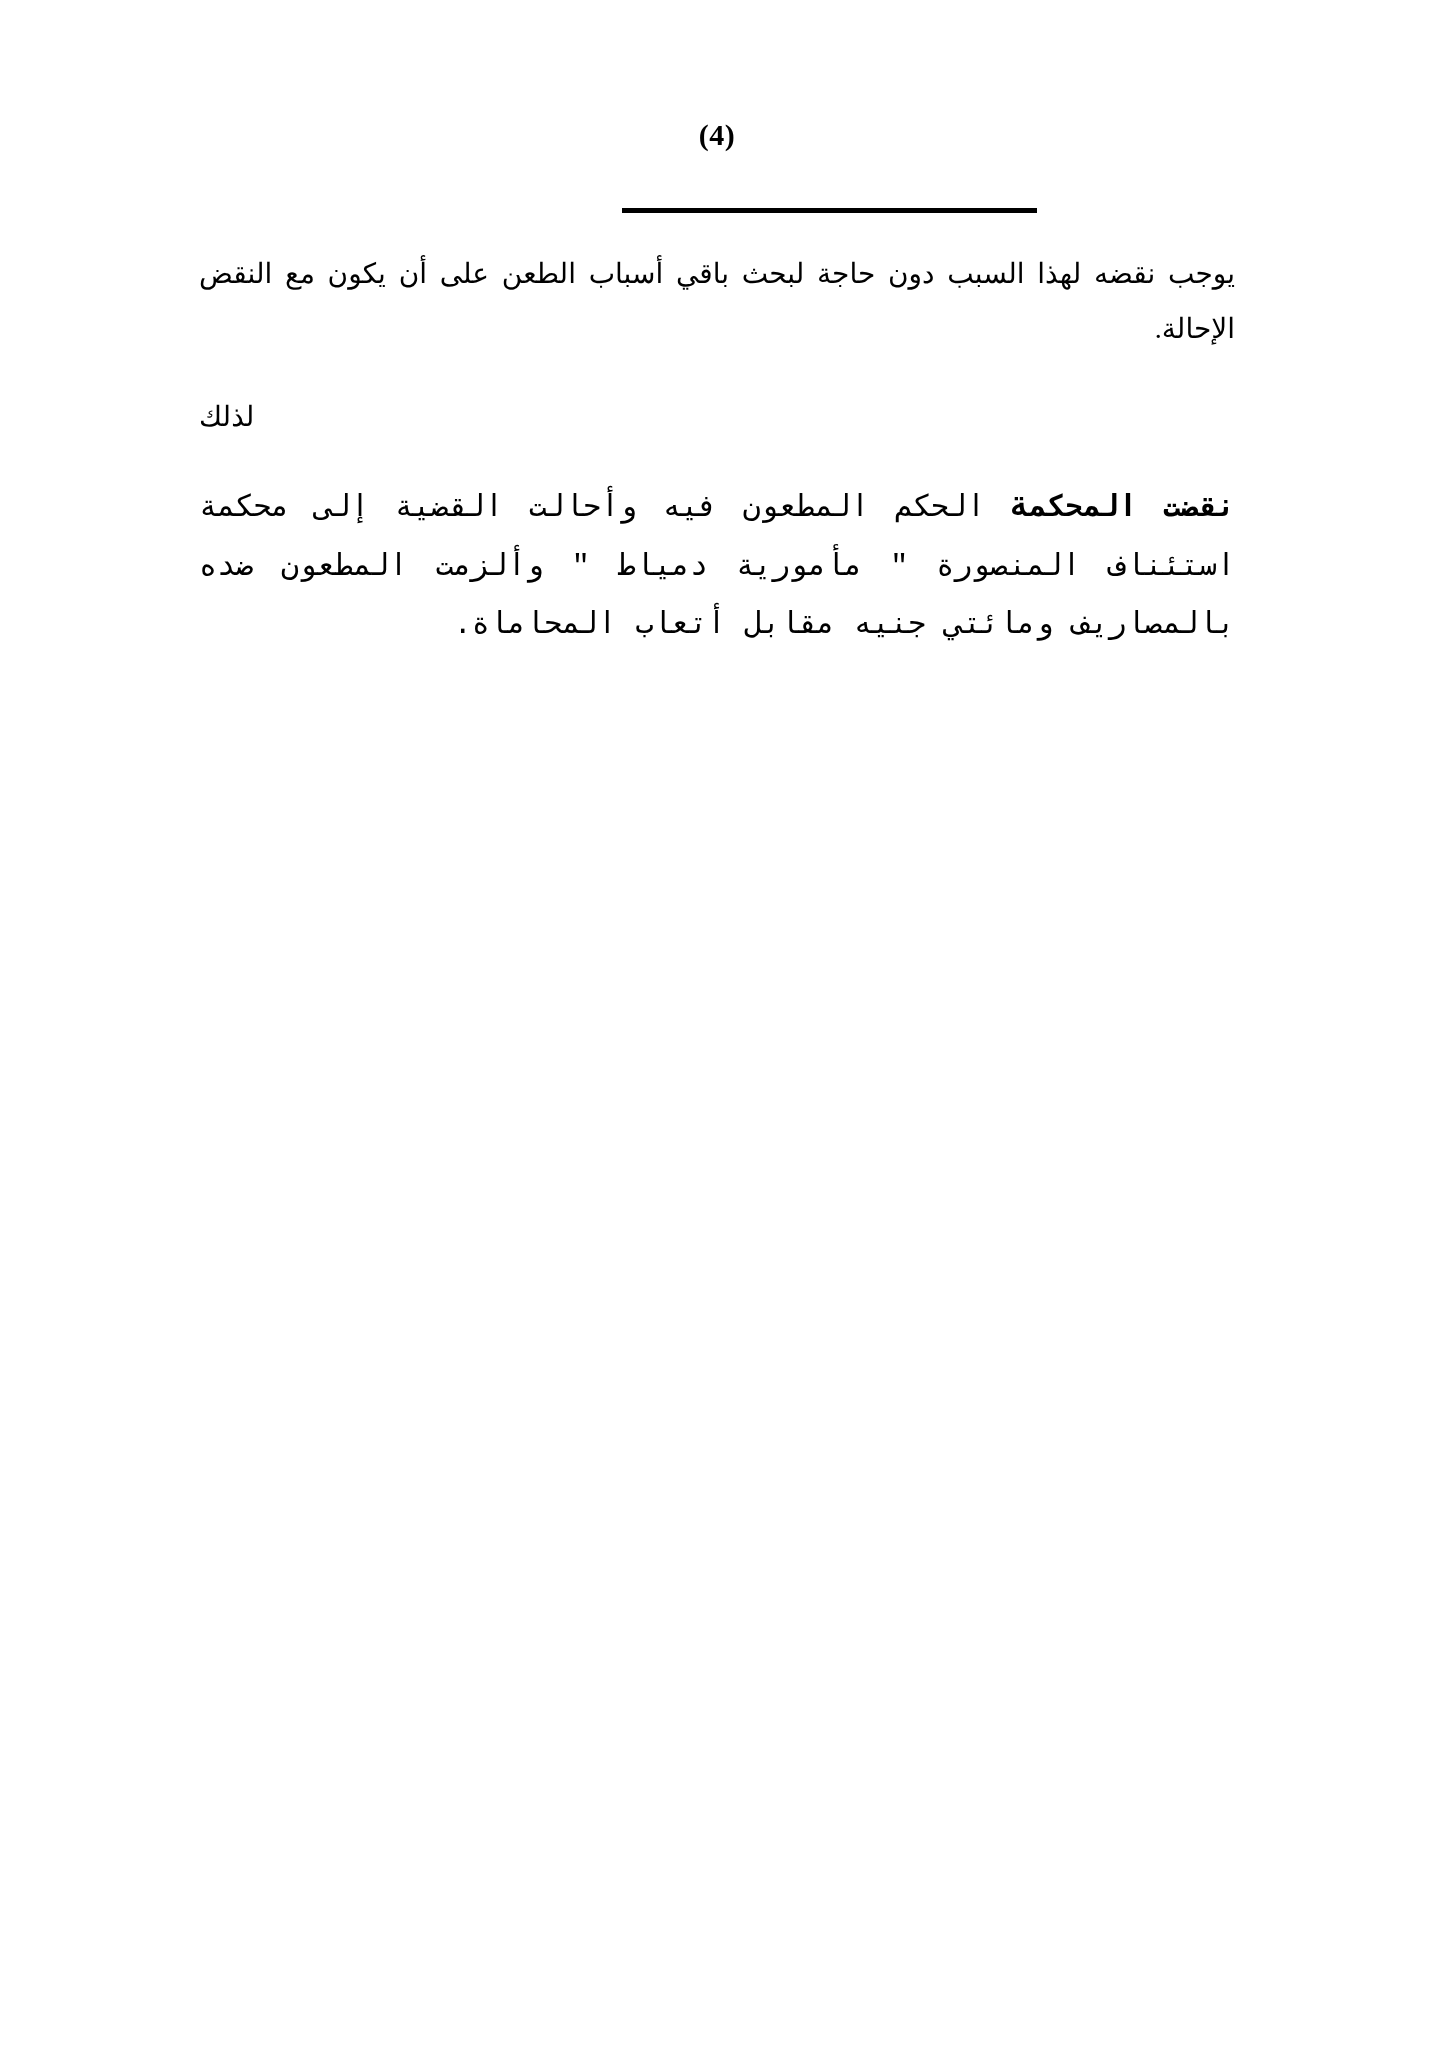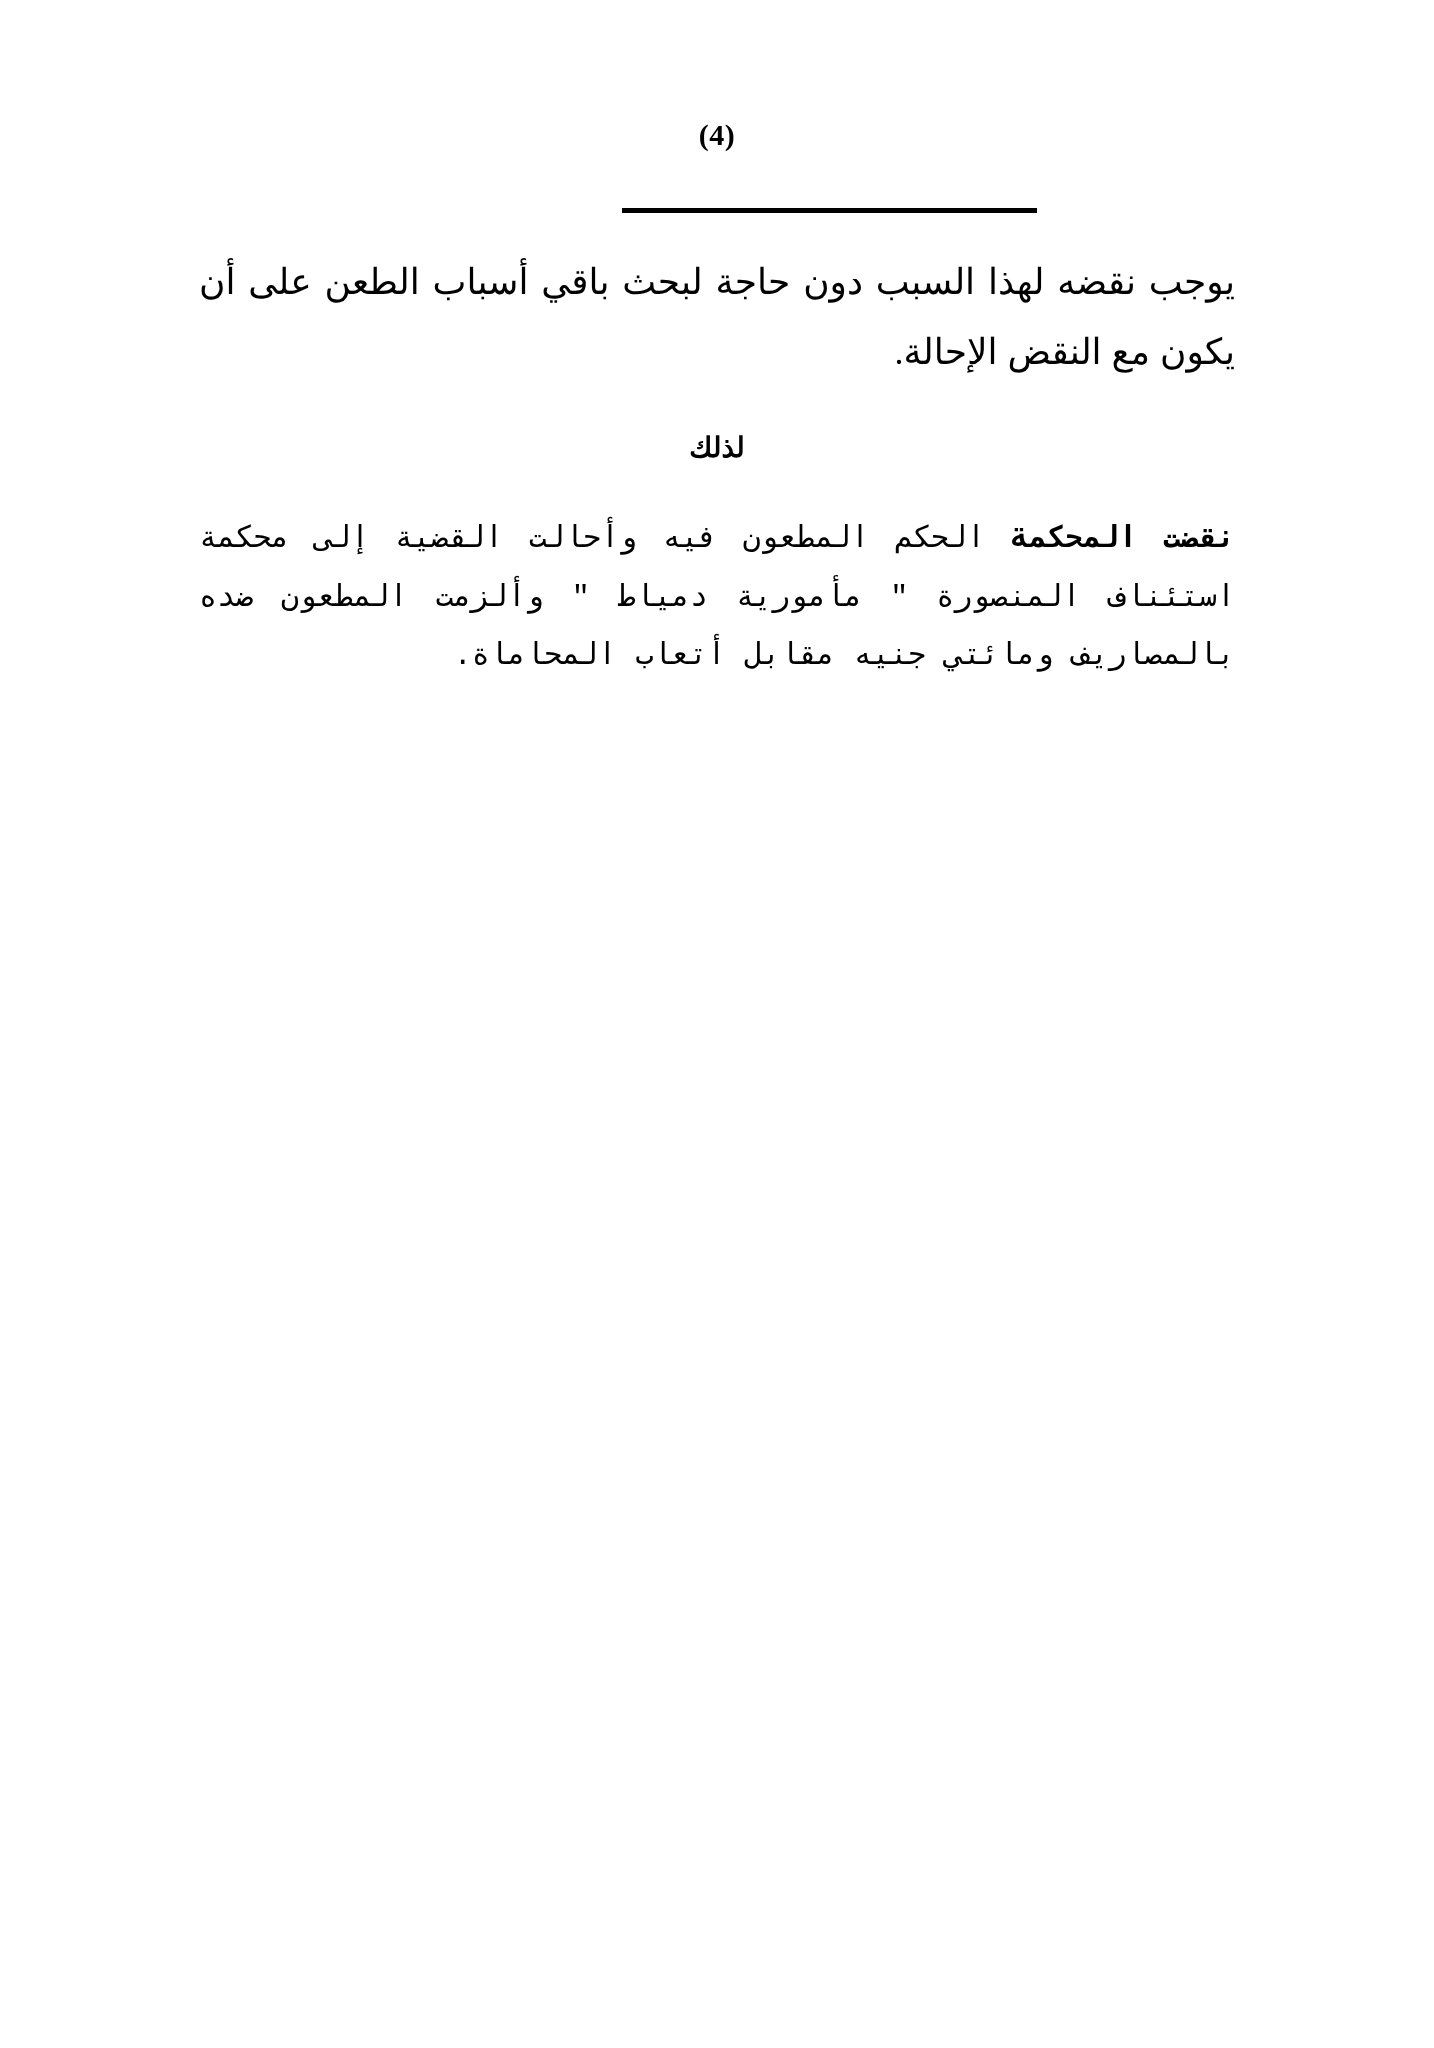--- a/index.html
+++ b/index.html
@@ -69,38 +69,38 @@
     display: flex;
     justify-content: flex-start;
     padding-right: 0;
   }
 
   .rule-wrap .header-rule {
     margin: 28px 198px 0 0;
   }
 
   .body-paragraph {
-    font-size: 36px;
+    font-size: 28px;
     line-height: 1.95;
     text-align: justify;
     text-align-last: left;
     margin: 34px 0 0 0;
     direction: rtl;
     word-spacing: 1px;
   }
 
   
   .body-paragraph.para-one {
     text-align-last: right;
   }
 
   .centered-word {
-    text-align: center;
+    text-align: left;
     font-size: 28px;
-    font-weight: bold;
+    font-weight: normal;
     margin: 44px 0 0 0;
     direction: rtl;
   }
 
   .ruling-paragraph {
     font-size: 30px;
     line-height: 1.95;
     text-align: justify;
     text-align-last: right;
     margin: 46px 0 0 0;

